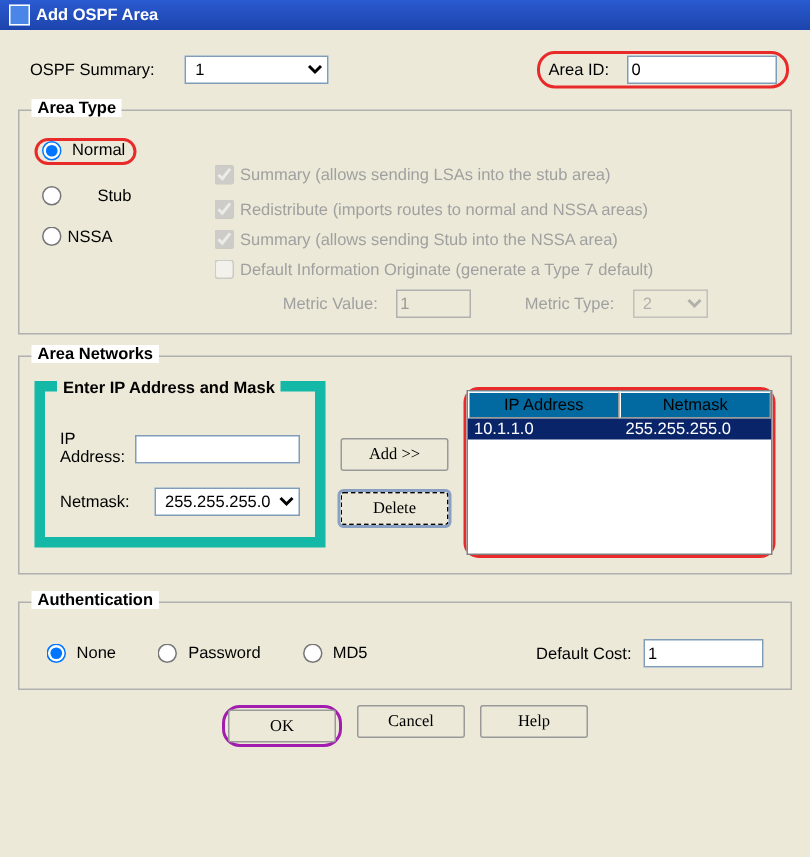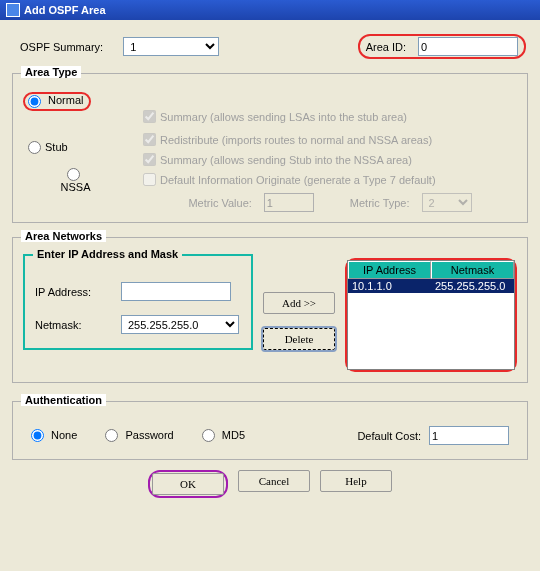--- a/index.html
+++ b/index.html
@@ -88,44 +88,44 @@
     font: 11px Tahoma;
     background: #ece9d8;
     border: 1px solid #999;
     border-radius: 2px;
     padding: 2px 0;
     min-width: 72px;
     height: 22px;
     cursor: pointer;
   }
   .subgroup {
-    border: 2px solid #14b8a6;
+    border: 7px solid #14b8a6;
     padding: 16px 10px 10px 10px;
     position: relative;
-    width: 230px;
+    width: 194px;
   }
   .subgroup > .legend {
     position: absolute;
     top: -8px;
     left: 8px;
     background: #ece9d8;
     padding: 0 4px;
     font-weight: bold;
   }
   .nets-layout { display: flex; gap: 10px; align-items: flex-start; }
   .btn-col { display: flex; flex-direction: column; gap: 14px; align-items: center; padding-top: 38px; }
   .table-wrap {
     flex: 1;
     margin-top: 4px;
   }
   .tbl {
     border: 1px solid #808080;
     background: #fff;
   }
-  .tbl-head { display: flex; background: #14b8a6; }
+  .tbl-head { display: flex; background: #0369a1; }
   .tbl-head .th {
     border: 1px solid #fff;
     border-right-color: #999;
     border-bottom-color: #999;
     text-align: center;
     padding: 2px 4px;
     flex: 1;
   }
   .tbl-body { min-height: 90px; }
   .tbl-row { display: flex; background: #0a246a; color: #fff; }
@@ -183,25 +183,25 @@
   <div class="group">
     <span class="legend">Area Type</span>
     <div class="area-type-inner">
       <div class="left-col">
         <div class="radio-opt">
           <span class="hl-red">
             <input type="radio" name="at" checked="" style="">
             <span>Normal</span>
           </span>
         </div>
-        <div class="radio-opt" style="margin-top:30px;padding-left:5px;">
+        <div class="radio-opt" style="margin-top:14px;padding-left:5px;gap:20px;">
           <input type="radio" name="at" style="">
           <span>Stub</span>
         </div>
-        <div class="radio-opt" style="margin-top:14px;padding-left:5px;flex-direction:column;">
+        <div class="radio-opt" style="margin-top:14px;padding-left:5px;">
           <input type="radio" name="at" style="">
           <span>NSSA</span>
         </div>
       </div>
       <div class="right-col" style="padding-top:20px;">
         <div class="chk-opt muted">
           <input type="checkbox" checked="" disabled="" style="">
           <span>Summary (allows sending LSAs into the stub area)</span>
         </div>
         <div class="chk-opt muted" style="margin-top:10px;">

